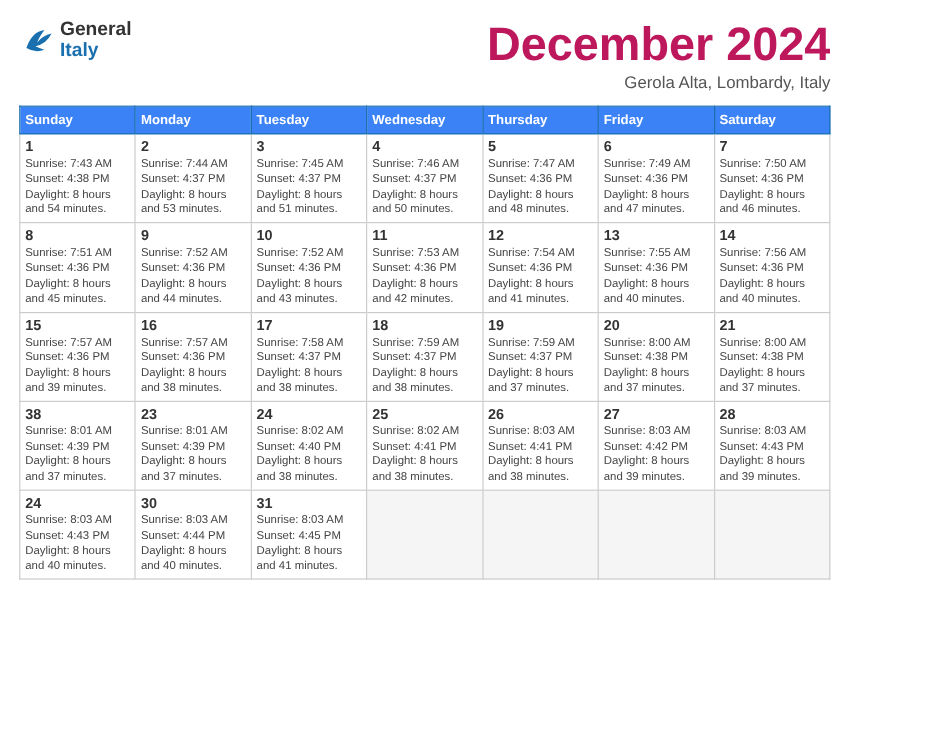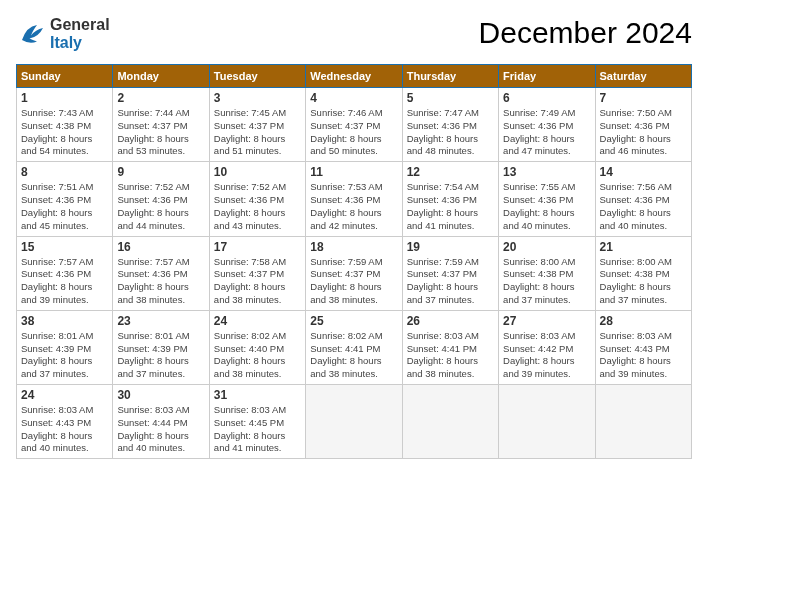--- a/index.html
+++ b/index.html
@@ -28,35 +28,35 @@
       gap: 4px;
     }
     .logo-bird {
       width: 30px;
       height: 30px;
     }
     .title-block {
       text-align: right;
     }
     .month-title {
-      font-size: 30px;
-      font-weight: normal;
-      color: #000000;
+      font-size: 39px;
+      font-weight: bold;
+      color: #be185d;
     }
     .subtitle {
       font-size: 14px;
       color: #555;
     }
     .calendar {
       width: 100%;
       border-collapse: collapse;
       font-size: 10px;
     }
     .calendar th {
-      background: #a16207;
+      background: #3b82f6;
       color: #fff;
       padding: 5px 4px;
       text-align: left;
       font-size: 11px;
       font-weight: bold;
       border: 1px solid #1a6faf;
     }
     .calendar td {
       border: 1px solid #ccc;
       padding: 3px 4px;
@@ -90,20 +90,21 @@
       <svg class="logo-bird" viewBox="0 0 40 40" xmlns="http://www.w3.org/2000/svg">
         <path d="M8 28 Q14 10 28 8 Q22 16 20 22 Q26 14 36 12 Q30 24 18 26 Q22 28 28 30 Q18 34 8 28Z" fill="#1a6faf"></path>
       </svg>
       <div>
         <div style="font-size:16px;font-weight:bold;color:#333;">General</div>
         <div style="font-size:16px;font-weight:bold;color:#1a6faf;">Italy</div>
       </div>
     </div>
     <div class="title-block">
       <div class="month-title">December 2024</div>
+      <div class="subtitle">Gerola Alta, Lombardy, Italy</div>
     </div>
   </div>
 
   <table class="calendar">
     <thead>
       <tr>
         <th>Sunday</th>
         <th>Monday</th>
         <th>Tuesday</th>
         <th>Wednesday</th>

